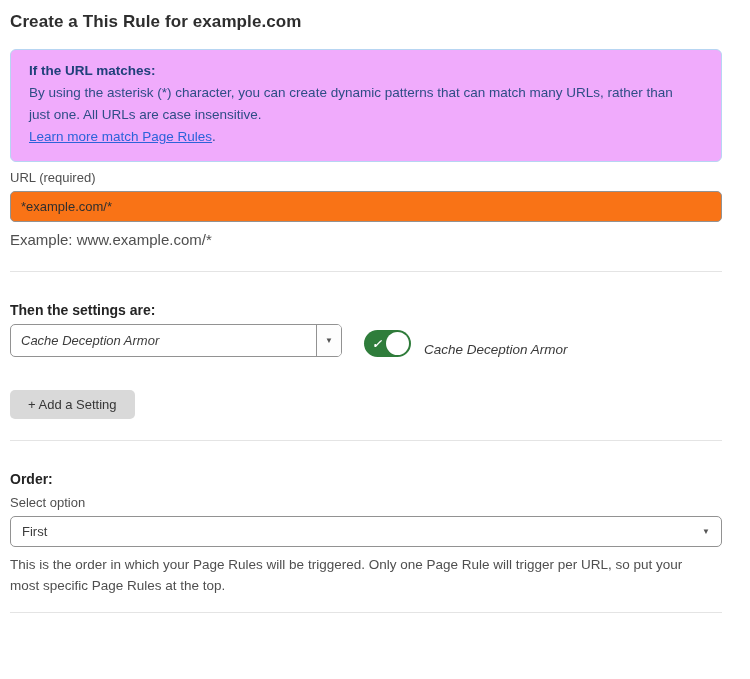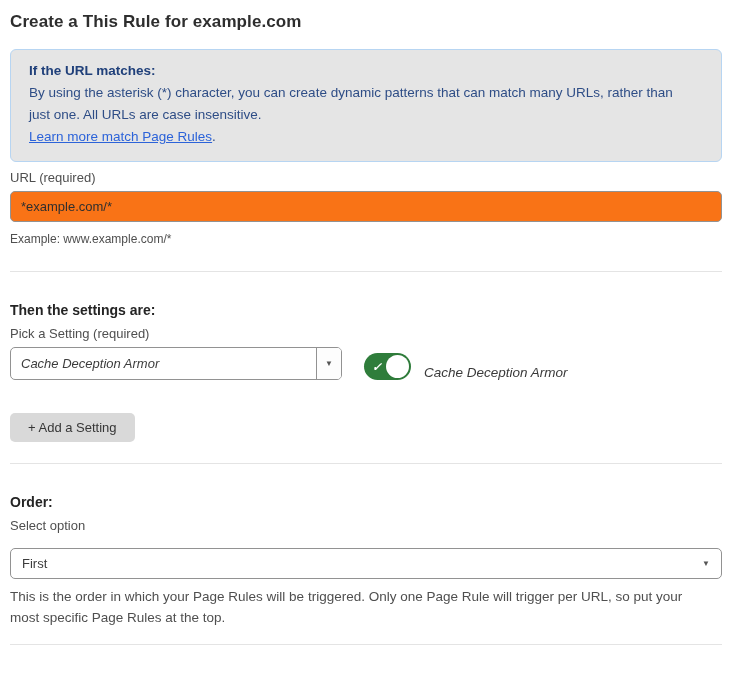--- a/index.html
+++ b/index.html
@@ -16,21 +16,21 @@
   .page-title {
     margin-top: 12px;
     font-size: 17px;
     font-weight: 700;
     color: #2e2e2e;
     letter-spacing: .1px;
   }
 
   .info-box {
     margin-top: 17px;
-    background: #e5e5e5;
+    background: #f0abfc;
     border: 1px solid #b7d5f2;
     border-radius: 6px;
     padding: 10px 18px 13px;
     font-size: 13.5px;
     line-height: 22px;
     color: #2e4d86;
   }
   .info-box .info-heading {
     font-weight: 700;
     color: #20407a;
@@ -60,21 +60,21 @@
     padding: 0 10px;
     font-family: "Liberation Sans", sans-serif;
     font-size: 13px;
     color: #2f2f2f;
     background: #f97316;
     outline: none;
   }
 
   .helper-text {
     margin-top: 7px;
-    font-size: 12px;
+    font-size: 15px;
     color: #4f4f4f;
     line-height: 21px;
   }
 
   .divider {
     border: none;
     border-top: 1px solid #e4e4e4;
     margin-top: 21px;
   }
 
@@ -176,21 +176,21 @@
   }
   .btn-gray {
     background: #d9d9d9;
     color: #363636;
   }
   .add-setting-btn { margin-top: 33px; }
 
   .wide-select {
     display: flex;
     align-items: center;
-    margin-top: 15px;
+    margin-top: 6px;
     width: 100%;
     height: 31px;
     border: 1px solid #929292;
     border-radius: 5px;
     background: #fff;
     cursor: pointer;
     padding: 0 11px;
   }
   .wide-select .select-value {
     flex: 1;
@@ -218,21 +218,20 @@
   </div>
 
   <div class="field-label">URL (required)</div>
   <input class="text-input" type="text" value="*example.com/*" style="">
   <div class="helper-text">Example: www.example.com/*</div>
 
   <hr class="divider">
 
   <h2 class="section-heading">Then the settings are:</h2>
 
-  <div class="field-label">Pick a Setting (required)</div>
 
   <div class="setting-row">
     <div class="select-box">
       <div class="select-value">Cache Deception Armor</div>
       <div class="select-arrow-cell">
         <span class="dropdown-arrow">▼</span>
       </div>
     </div>
 
     <div class="toggle" aria-checked="true">

